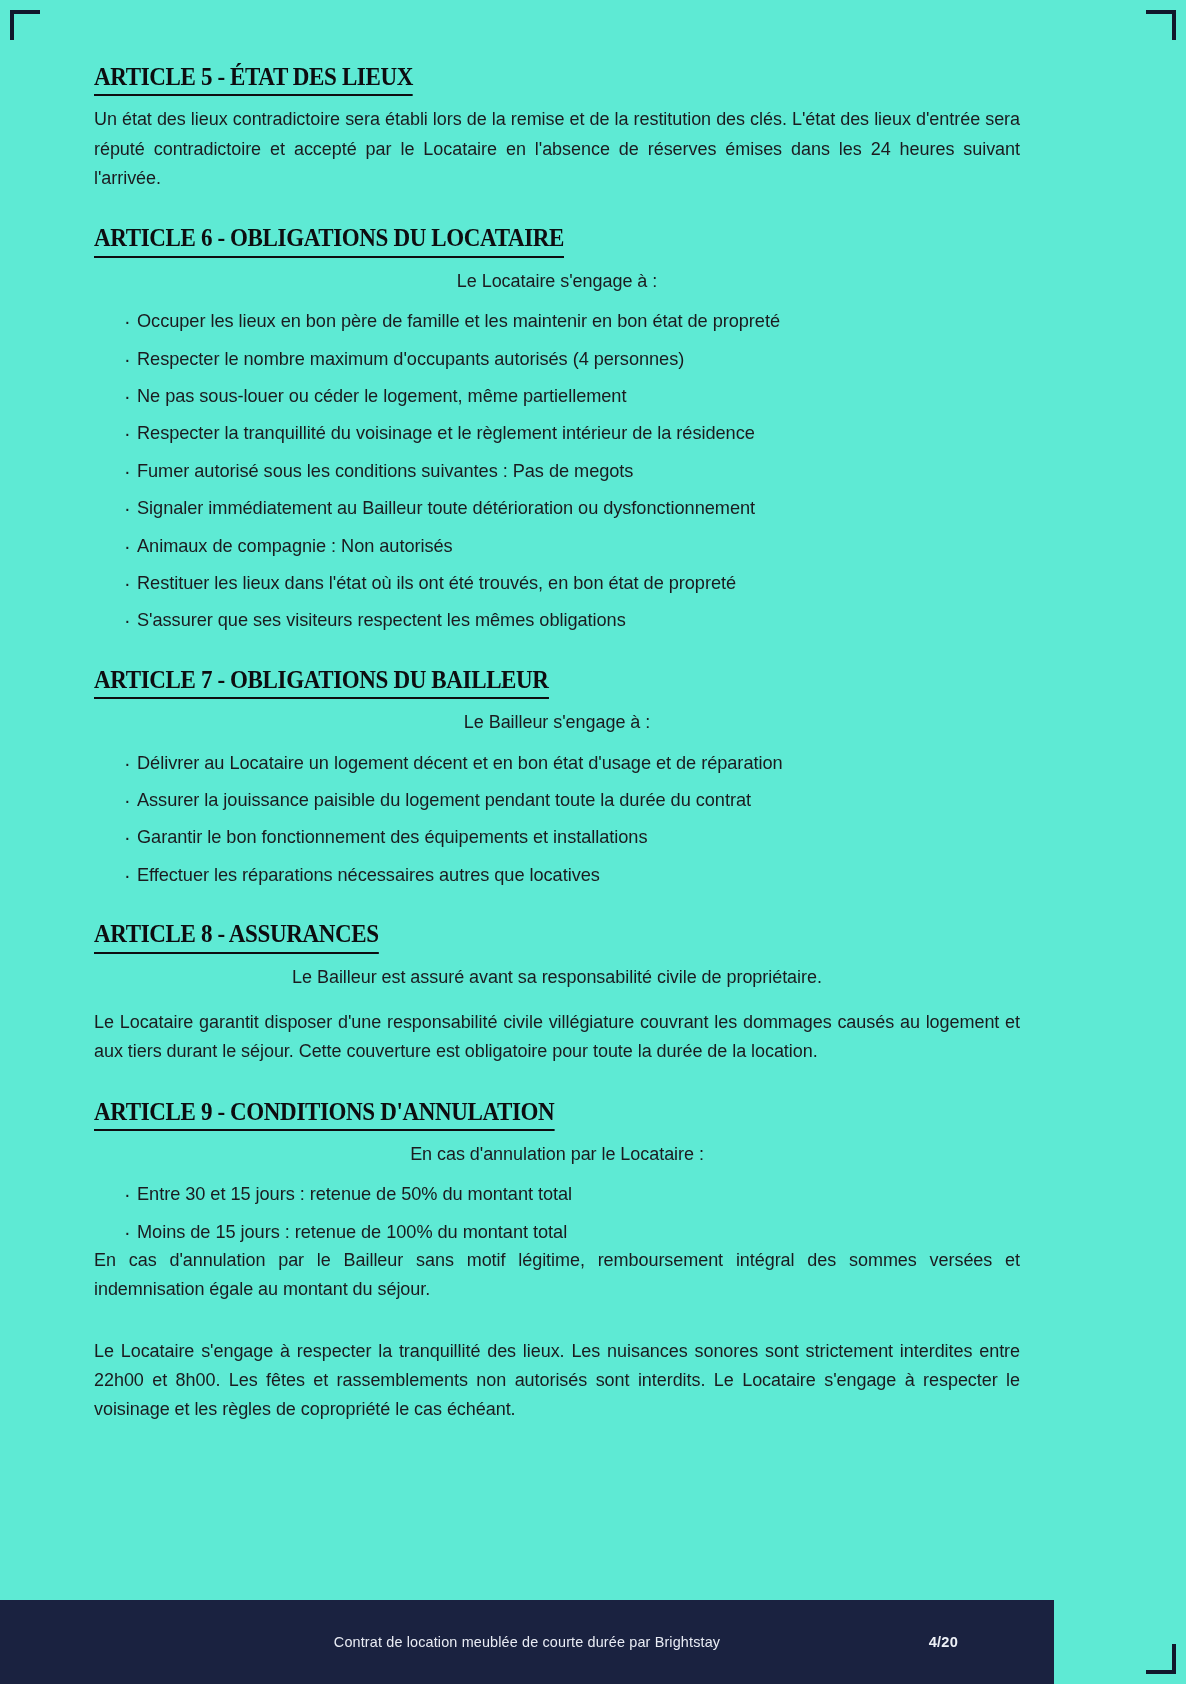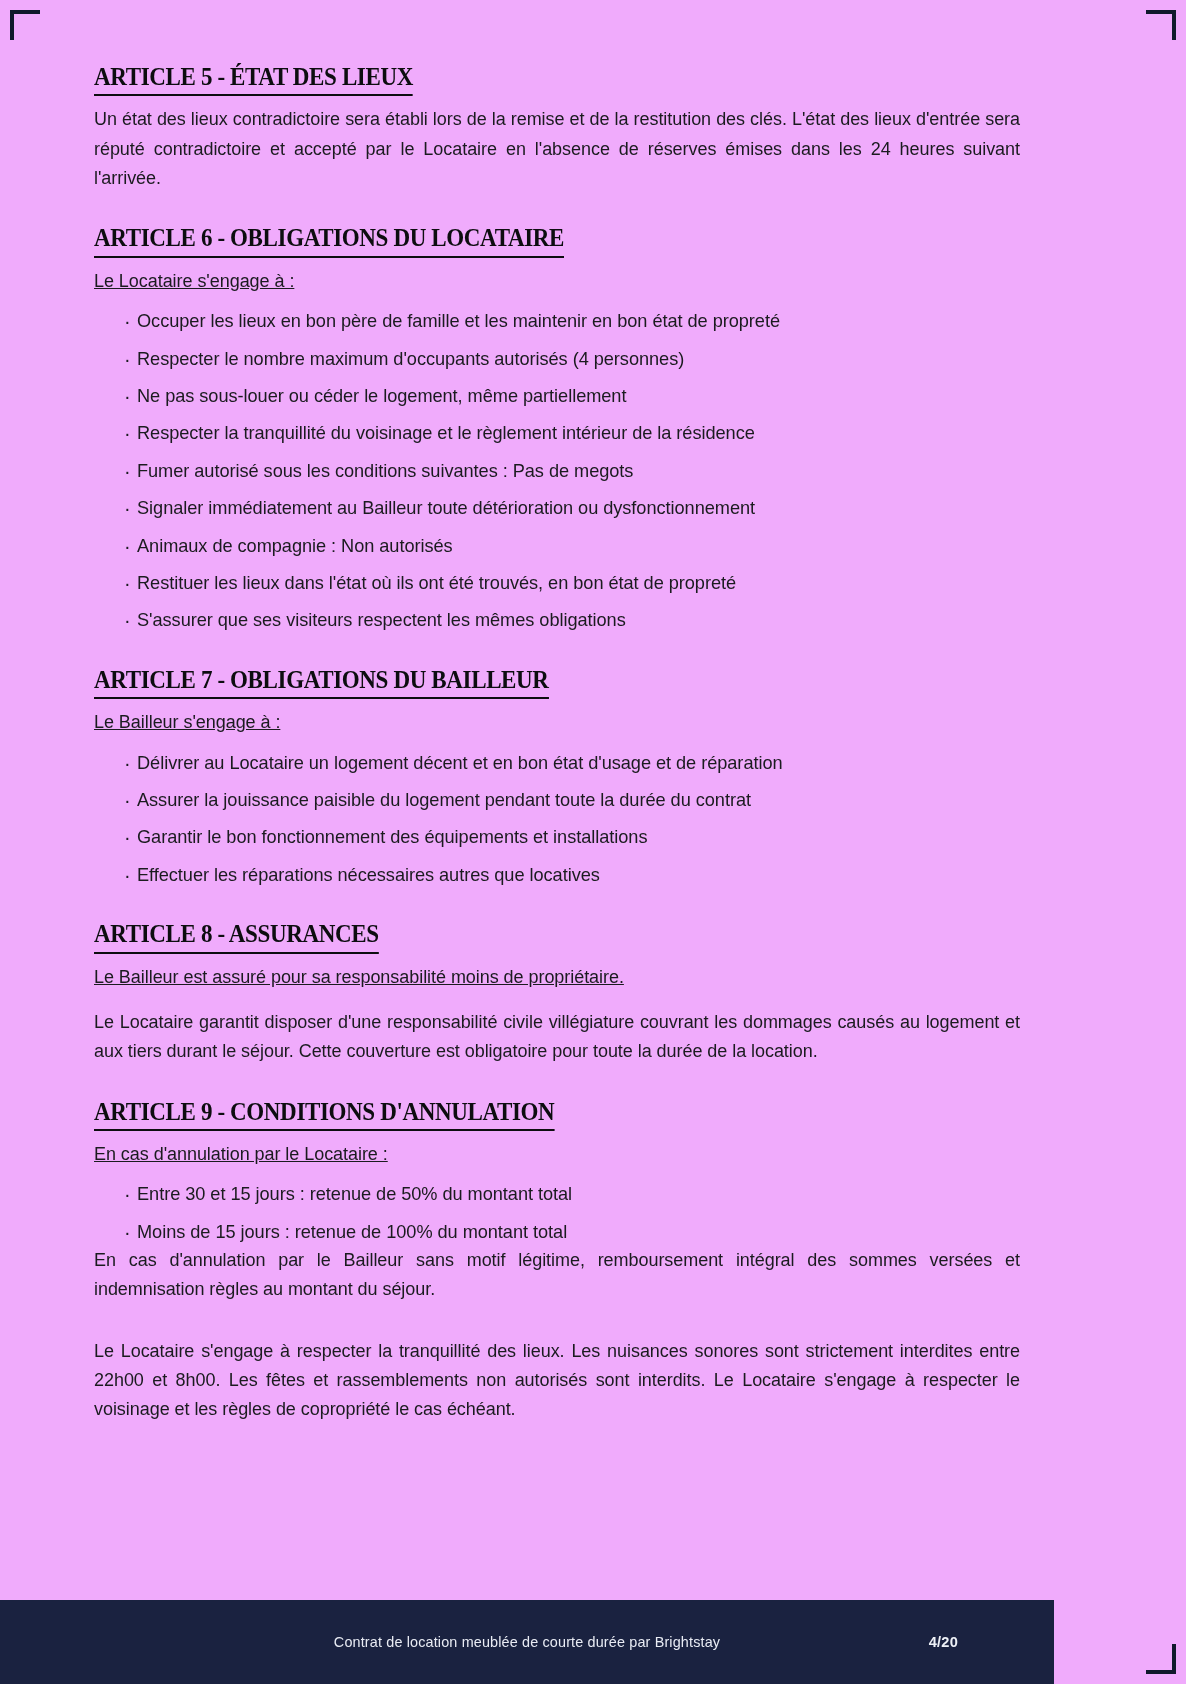--- a/index.html
+++ b/index.html
@@ -7,21 +7,21 @@
     padding: 0;
     background: #ffffff;
   }
   body {
     font-family: "Liberation Sans", sans-serif;
   }
   .page {
     position: relative;
     width: 1186px;
     height: 1684px;
-    background: #f0abfc;
+    background: #5eead4;
     overflow: hidden;
     box-sizing: border-box;
   }
   
   .crop {
     position: absolute;
     width: 26px;
     height: 26px;
     border-color: #11182c;
     border-style: solid;
@@ -60,21 +60,21 @@
   p.para {
     font-size: 18px;
     line-height: 1.63;
     color: #1b1b1f;
     margin: 0 0 16px 0;
     text-align: justify;
     letter-spacing: -0.05px;
     font-weight: 350;
   }
   p.para.last { margin-bottom: 0; }
-  p.para.nojust { text-align: left; text-decoration: underline; }
+  p.para.nojust { text-align: center; }
 
   ul.bullets {
     list-style: none;
     margin: 11px 0 0 0;
     padding: 0 0 0 30px;
   }
   ul.bullets li {
     font-size: 18.2px;
     line-height: 1.56;
     color: #1b1b1f;
@@ -174,34 +174,34 @@
         <li>Assurer la jouissance paisible du logement pendant toute la durée du contrat</li>
         <li>Garantir le bon fonctionnement des équipements et installations</li>
         <li>Effectuer les réparations nécessaires autres que locatives</li>
       </ul>
     </section>
 
     <section class="sec">
       <div class="title-wrap">
         <h2 class="article-title">ARTICLE 8 - ASSURANCES</h2>
       </div>
-      <p class="para nojust">Le Bailleur est assuré pour sa responsabilité moins de propriétaire.</p>
+      <p class="para nojust">Le Bailleur est assuré avant sa responsabilité civile de propriétaire.</p>
       <p class="para last">Le Locataire garantit disposer d'une responsabilité civile villégiature couvrant les dommages causés au logement et aux tiers durant le séjour. Cette couverture est obligatoire pour toute la durée de la location.</p>
     </section>
 
     <section class="sec">
       <div class="title-wrap">
         <h2 class="article-title">ARTICLE 9 - CONDITIONS D'ANNULATION</h2>
       </div>
       <p class="para nojust last">En cas d'annulation par le Locataire :</p>
       <ul class="bullets">
         <li>Entre 30 et 15 jours : retenue de 50% du montant total</li>
         <li>Moins de 15 jours : retenue de 100% du montant total</li>
       </ul>
-      <p class="para after-list last">En cas d'annulation par le Bailleur sans motif légitime, remboursement intégral des sommes versées et indemnisation règles au montant du séjour.</p>
+      <p class="para after-list last">En cas d'annulation par le Bailleur sans motif légitime, remboursement intégral des sommes versées et indemnisation égale au montant du séjour.</p>
     </section>
 
     <section class="sec">
       <p class="para last">Le Locataire s'engage à respecter la tranquillité des lieux. Les nuisances sonores sont strictement interdites entre 22h00 et 8h00. Les fêtes et rassemblements non autorisés sont interdits. Le Locataire s'engage à respecter le voisinage et les règles de copropriété le cas échéant.</p>
     </section>
 
   </div>
 
   <footer class="page-footer">
     <span class="footer-center">Contrat de location meublée de courte durée par Brightstay</span>

